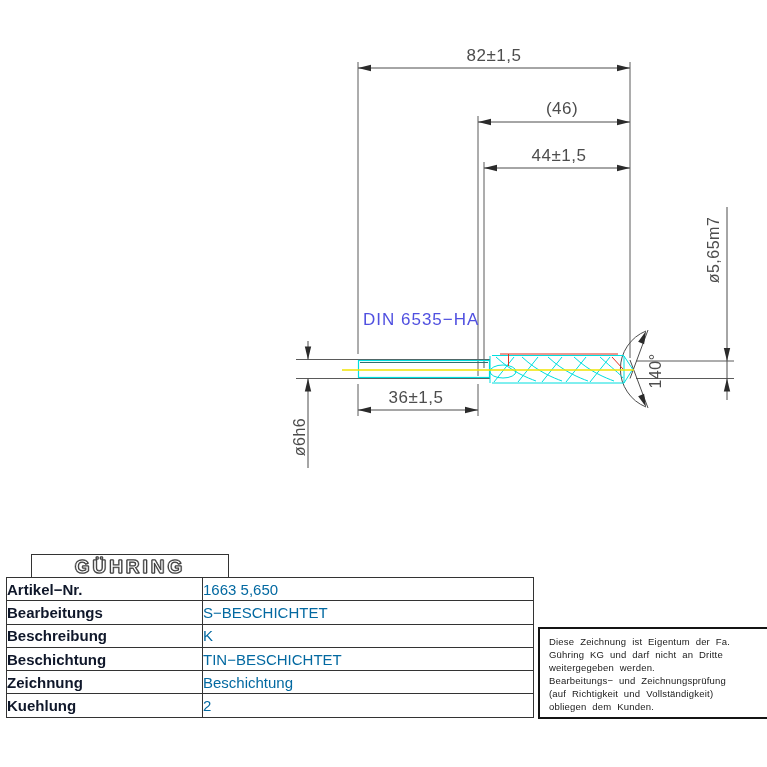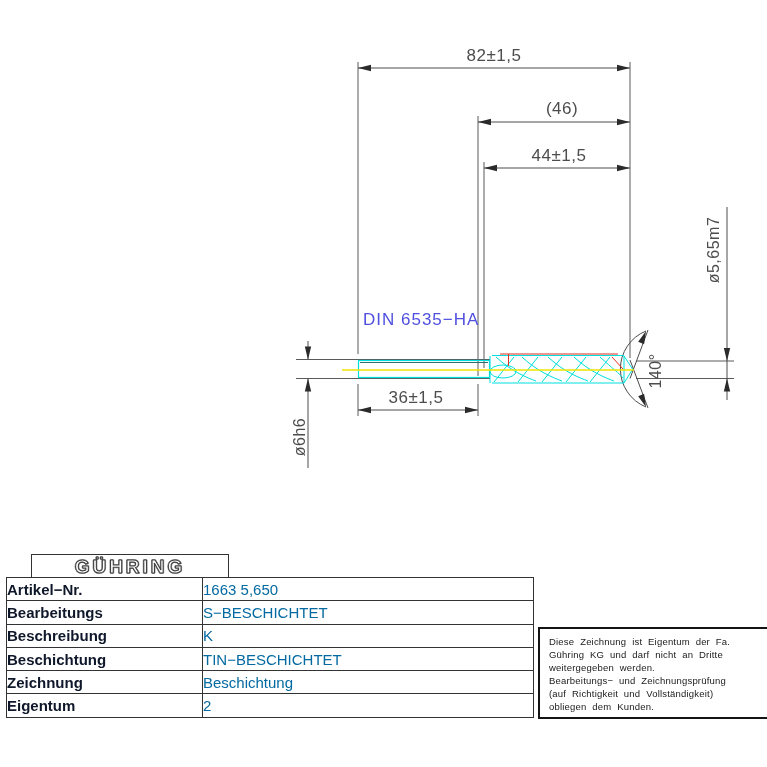--- a/index.html
+++ b/index.html
@@ -163,21 +163,21 @@
     </tr>
     <tr>
       <td class="tb-label">Beschichtung</td>
       <td class="tb-value">TIN−BESCHICHTET</td>
     </tr>
     <tr>
       <td class="tb-label">Zeichnung</td>
       <td class="tb-value">Beschichtung</td>
     </tr>
     <tr>
-      <td class="tb-label">Eigentum</td>
+      <td class="tb-label">Kuehlung</td>
       <td class="tb-value">2</td>
     </tr>
   </tbody>
     </table>
 
   
   <div class="notes-box">Diese Zeichnung ist Eigentum der Fa.
 Gühring KG und darf nicht an Dritte
 weitergegeben werden.
 Bearbeitungs− und Zeichnungsprüfung

